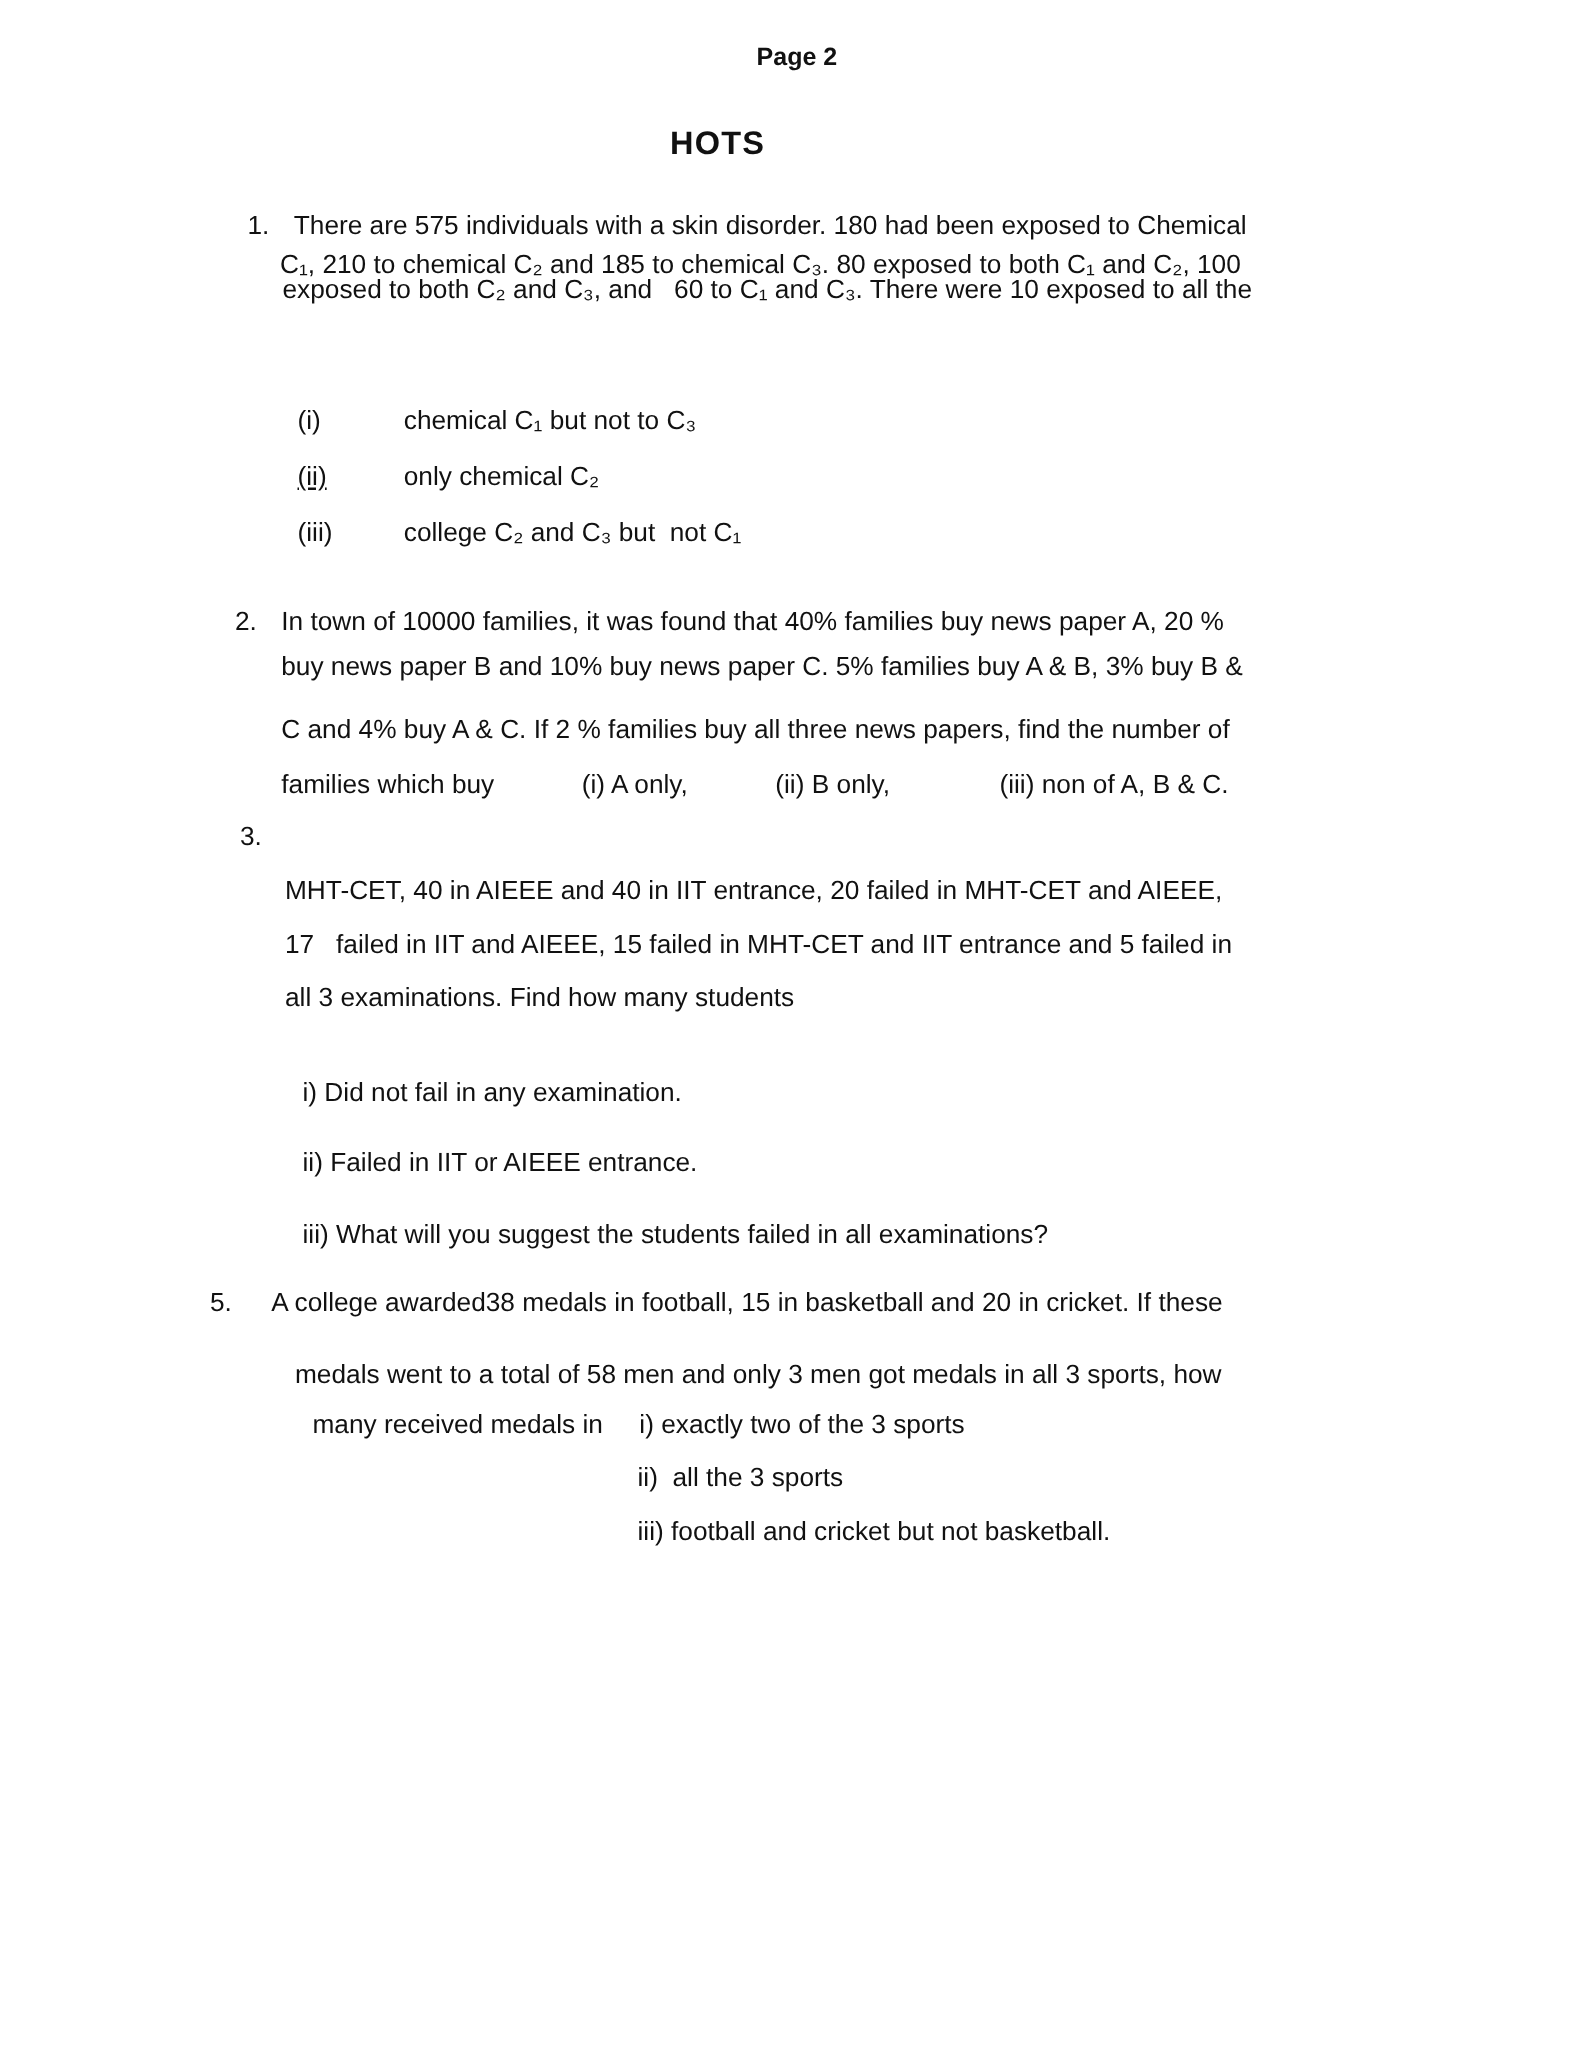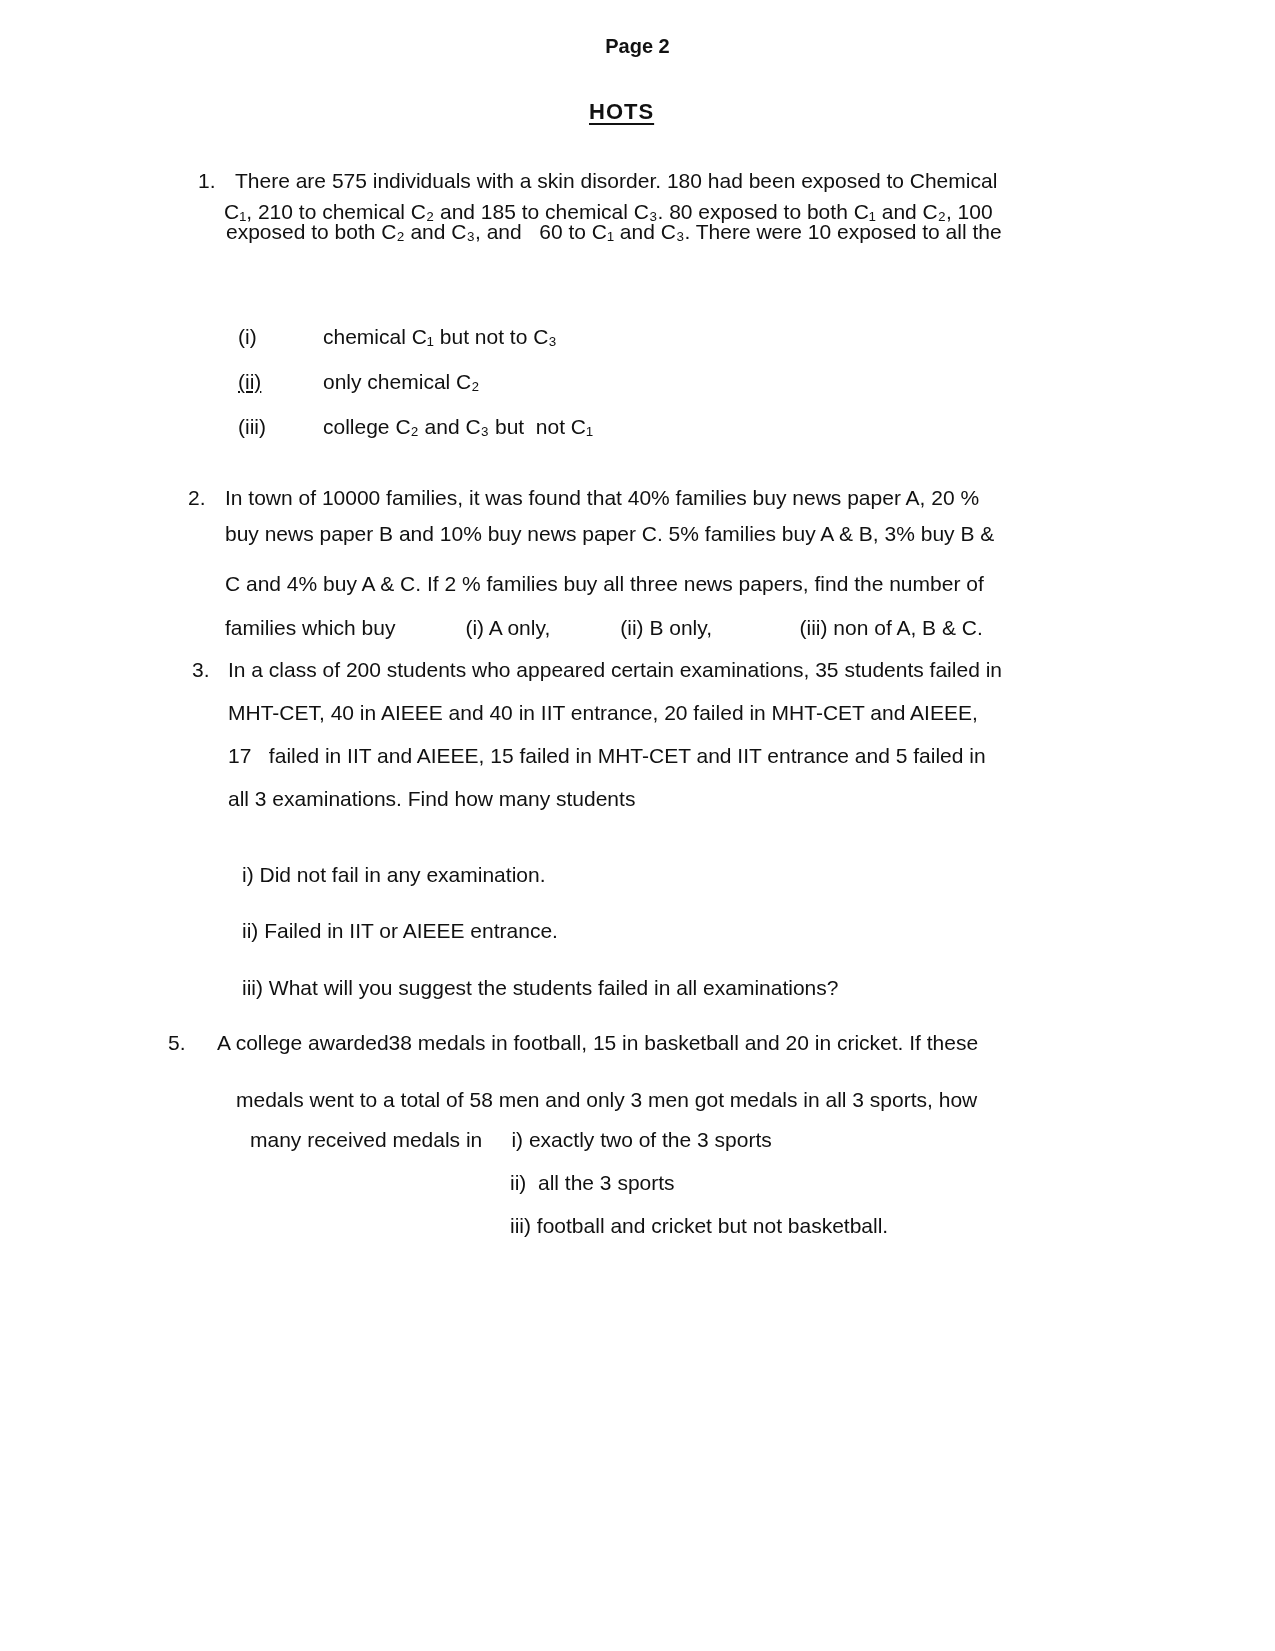--- a/index.html
+++ b/index.html
@@ -29,25 +29,24 @@
     left: 0;
     width: 100%;
     text-align: center;
     font-size: 20px;
     font-weight: bold;
     white-space: pre;
   }
   .doc-title {
     position: absolute;
     top: 99px;
-    left: 589px;
-    font-size: 22px;
+    left: 536px;
+    font-size: 26px;
     font-weight: bold;
     letter-spacing: 1px;
-    text-decoration: underline;
     text-decoration-thickness: 2px;
     text-underline-offset: 4px;
     white-space: pre;
   }
 </style>
 </head>
 <body>
 
 <div class="page">
 
@@ -66,21 +65,20 @@
   <div class="abs" style="left:238px; top:413px;">(iii)</div>
   <div class="abs" style="left:323px; top:413px;">college C₂ and C₃ but  not C₁</div>
 
   <div class="abs" style="left:188px; top:484px;">2.</div>
   <div class="abs" style="left:225px; top:484px;">In town of 10000 families, it was found that 40% families buy news paper A, 20 %</div>
   <div class="abs" style="left:225px; top:520px;">buy news paper B and 10% buy news paper C. 5% families buy A &amp; B, 3% buy B &amp;</div>
   <div class="abs" style="left:225px; top:570px;">C and 4% buy A &amp; C. If 2 % families buy all three news papers, find the number of</div>
   <div class="abs" style="left:225px; top:614px;">families which buy            (i) A only,            (ii) B only,               (iii) non of A, B &amp; C.</div>
 
   <div class="abs" style="left:192px; top:656px;">3.</div>
-  <div class="abs" style="left:228px; top:656px;">In a class of 200 students who appeared certain examinations, 35 students failed in</div>
   <div class="abs" style="left:228px; top:699px;">MHT-CET, 40 in AIEEE and 40 in IIT entrance, 20 failed in MHT-CET and AIEEE,</div>
   <div class="abs" style="left:228px; top:742px;">17   failed in IIT and AIEEE, 15 failed in MHT-CET and IIT entrance and 5 failed in</div>
   <div class="abs" style="left:228px; top:785px;">all 3 examinations. Find how many students</div>
 
   <div class="abs" style="left:242px; top:861px;">i) Did not fail in any examination.</div>
   <div class="abs" style="left:242px; top:917px;">ii) Failed in IIT or AIEEE entrance.</div>
   <div class="abs" style="left:242px; top:974px;">iii) What will you suggest the students failed in all examinations?</div>
 
   <div class="abs" style="left:168px; top:1029px;">5.</div>
   <div class="abs" style="left:217px; top:1029px;">A college awarded38 medals in football, 15 in basketball and 20 in cricket. If these</div>

